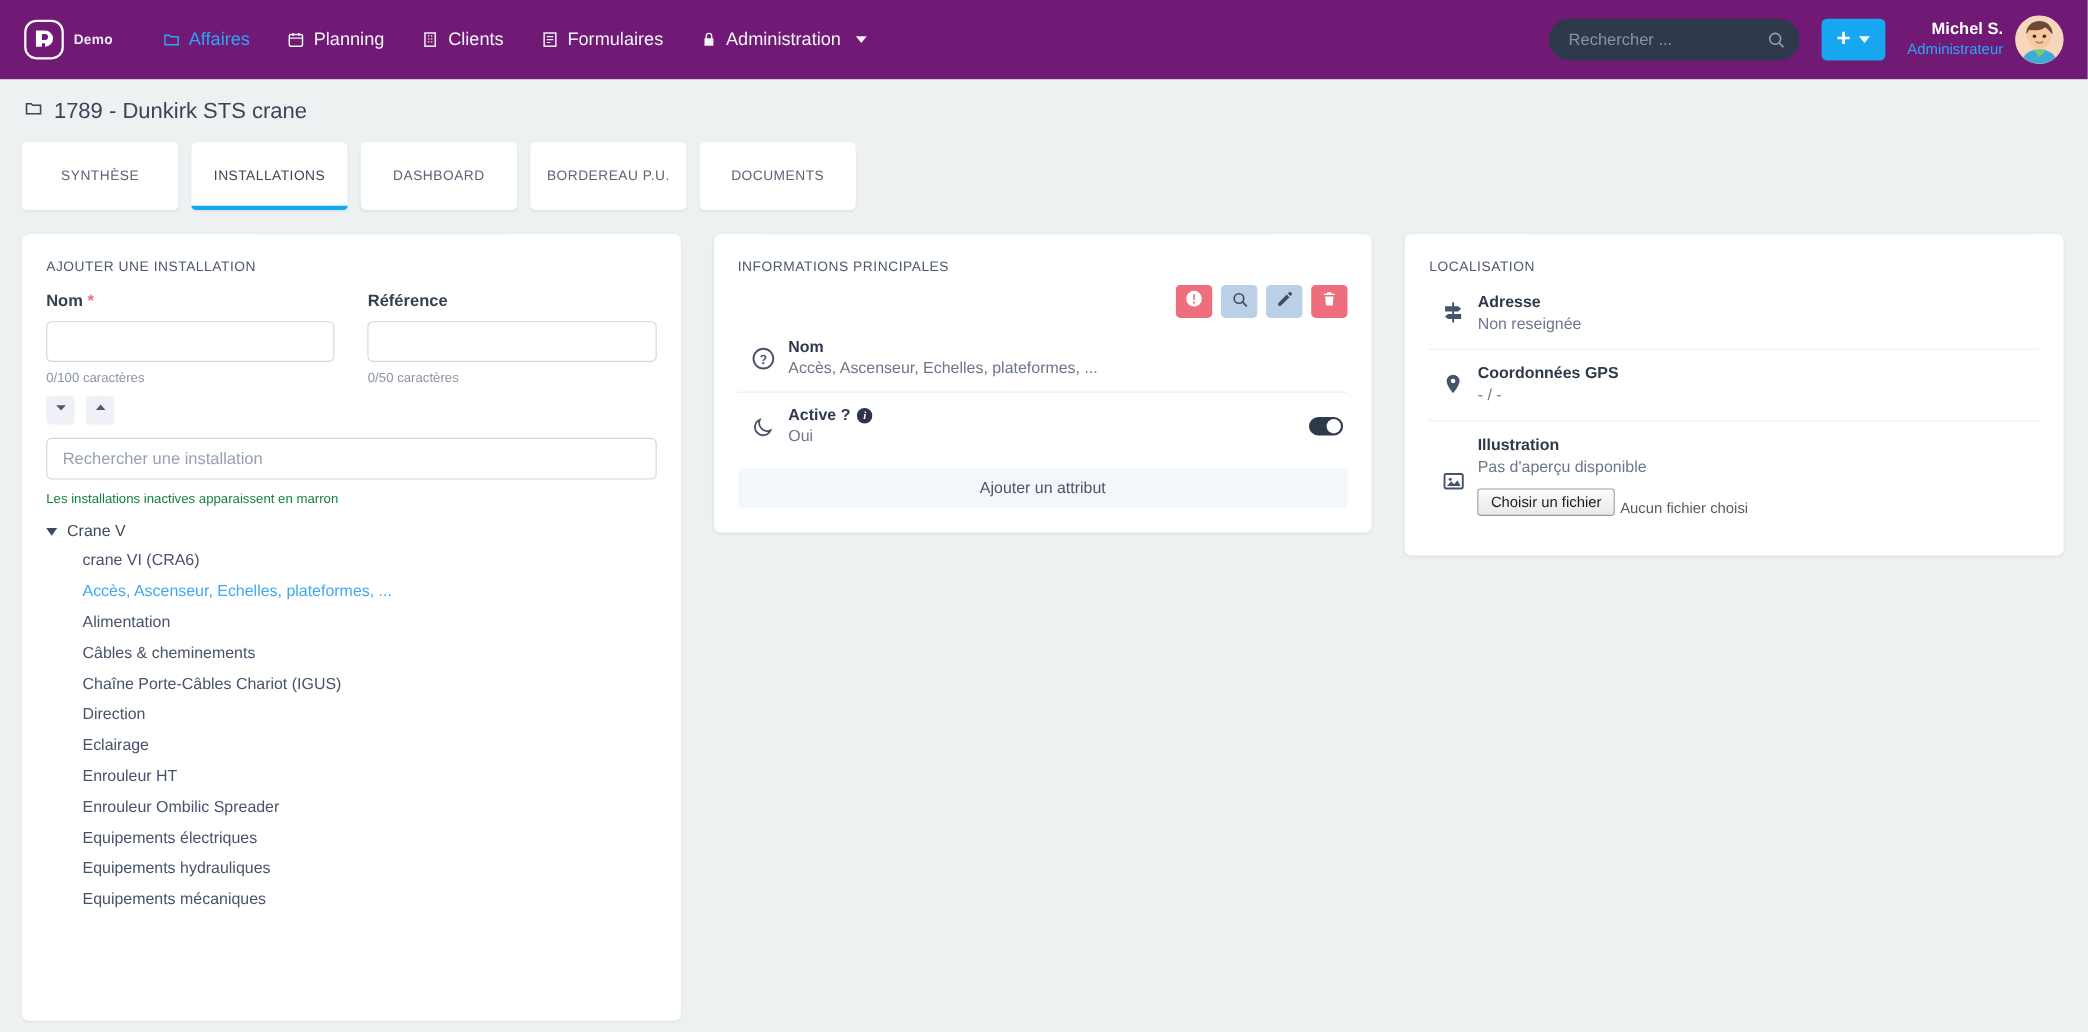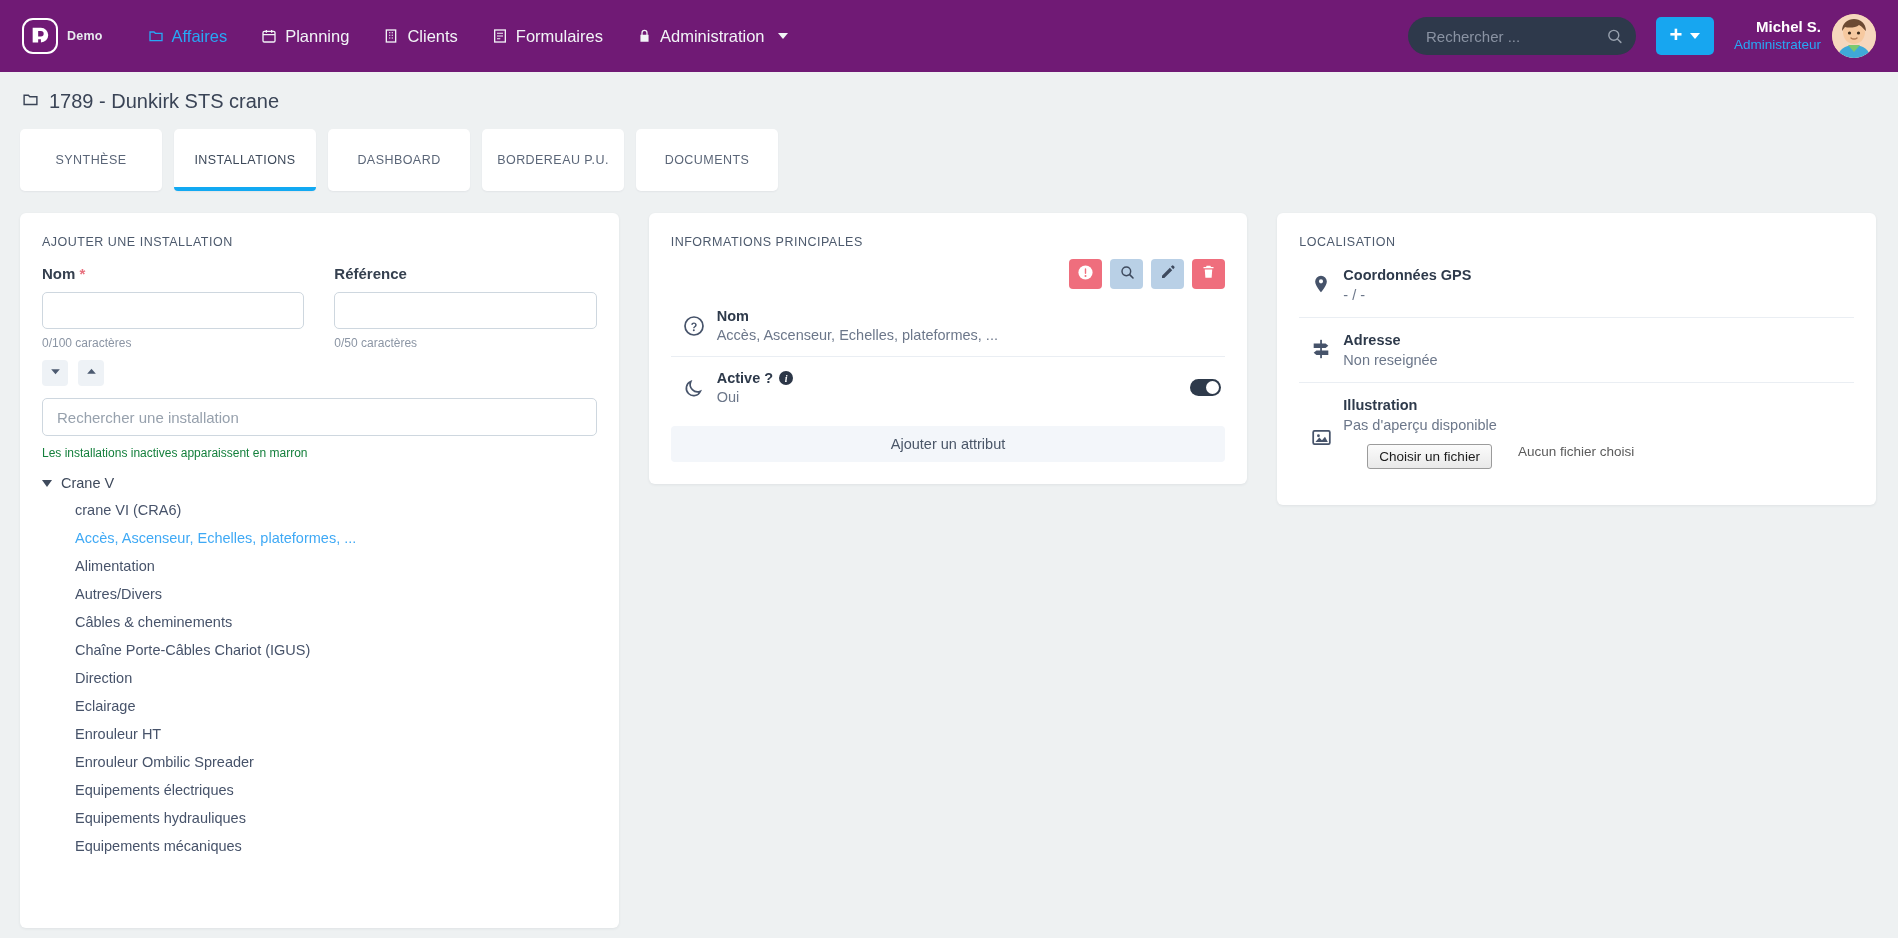--- a/index.html
+++ b/index.html
@@ -270,21 +270,21 @@
   .loc-row {
     display: flex; align-items: flex-start;
     padding: 14px 0;
     border-bottom: 1px solid #eaeef3;
   }
   .loc-row:last-child { border-bottom: none; }
   .loc-icon { width: 44px; flex: 0 0 44px; display: flex; align-items: center; justify-content: center; padding-top: 6px;}
   .loc-texts { flex: 1; }
   .loc-title { font-size: 14.5px; color: #2e3a4b; font-weight: 700; }
   .loc-val { font-size: 14.5px; color: #6c778a; margin-top: 4px; }
-  .file-row { display: flex; align-items: flex-start; gap: 26px; margin-top: 11px; margin-left: 24px; }
+  .file-row { display: flex; align-items: flex-end; gap: 5px; margin-top: 11px; }
   .file-btn {
     border: 1px solid #9b9b9b;
     background: linear-gradient(#fbfbfb,#e9e9e9);
     border-radius: 3px;
     font-size: 13.5px; color: #1b1b1b;
     padding: 4px 11px;
     font-family: "Liberation Sans", sans-serif;
     cursor: pointer;
   }
   .file-none { font-size: 13.5px; color: #5b5b5b; }
@@ -466,21 +466,20 @@
     <div class="tree-hint">Les installations inactives apparaissent en marron</div>
 
     <div class="tree">
       <div class="tree-root">
         <span class="tri"></span>
         <span>Crane V</span>
       </div>
       <div class="tree-item">crane VI (CRA6)</div>
       <div class="tree-item selected">Accès, Ascenseur, Echelles, plateformes, ...</div>
       <div class="tree-item">Alimentation</div>
-      <div class="tree-item">Autres/Divers</div>
       <div class="tree-item">Câbles &amp; cheminements</div>
       <div class="tree-item">Chaîne Porte-Câbles Chariot (IGUS)</div>
       <div class="tree-item">Direction</div>
       <div class="tree-item">Eclairage</div>
       <div class="tree-item">Enrouleur HT</div>
       <div class="tree-item">Enrouleur Ombilic Spreader</div>
       <div class="tree-item">Equipements électriques</div>
       <div class="tree-item">Equipements hydrauliques</div>
       <div class="tree-item">Equipements mécaniques</div>
 
@@ -559,41 +558,41 @@
 
     <div class="add-attr">Ajouter un attribut</div>
   </div>
 
   <div class="card col-right">
     <div class="card-label">LOCALISATION</div>
 
     <div class="loc-list">
       <div class="loc-row">
         <div class="loc-icon">
-          <svg width="20" height="22" viewBox="0 0 24 24">
-              <path fill="#46536a" d="M12 2a7 7 0 0 0-7 7c0 5 7 13 7 13s7-8 7-13a7 7 0 0 0-7-7zm0 9.3A2.5 2.5 0 1 1 12 6.3a2.5 2.5 0 0 1 0 5z"></path>
-            </svg>
-        </div>
-        <div class="loc-texts">
-          <div class="loc-title">Coordonnées GPS</div>
-          <div class="loc-val">- / -</div>
-        </div>
-      </div>
-
-      <div class="loc-row">
-        <div class="loc-icon">
           <svg width="22" height="22" viewBox="0 0 24 24">
               <rect x="11.1" y="2" width="1.9" height="20" fill="#46536a"></rect>
               <path fill="#46536a" d="M4 6h13l3 2.5L17 11H4z"></path>
               <path fill="#46536a" d="M20 13.5H7l-3 2.5 3 2.5h13z"></path>
             </svg>
         </div>
         <div class="loc-texts">
           <div class="loc-title">Adresse</div>
           <div class="loc-val">Non reseignée</div>
+        </div>
+      </div>
+
+      <div class="loc-row">
+        <div class="loc-icon">
+          <svg width="20" height="22" viewBox="0 0 24 24">
+              <path fill="#46536a" d="M12 2a7 7 0 0 0-7 7c0 5 7 13 7 13s7-8 7-13a7 7 0 0 0-7-7zm0 9.3A2.5 2.5 0 1 1 12 6.3a2.5 2.5 0 0 1 0 5z"></path>
+            </svg>
+        </div>
+        <div class="loc-texts">
+          <div class="loc-title">Coordonnées GPS</div>
+          <div class="loc-val">- / -</div>
         </div>
       </div>
 
       <div class="loc-row">
         <div class="loc-icon" style="padding-top:30px">
           <svg width="21" height="21" viewBox="0 0 24 24">
               <rect x="2.5" y="4.5" width="19" height="15" rx="1.5" fill="none" stroke="#46536a" stroke-width="2"></rect>
               <circle cx="8.5" cy="10" r="1.6" fill="#46536a"></circle>
               <path fill="#46536a" d="M5 17l4.5-5 3 3.2L16 11l3.2 6z"></path>
             </svg>

